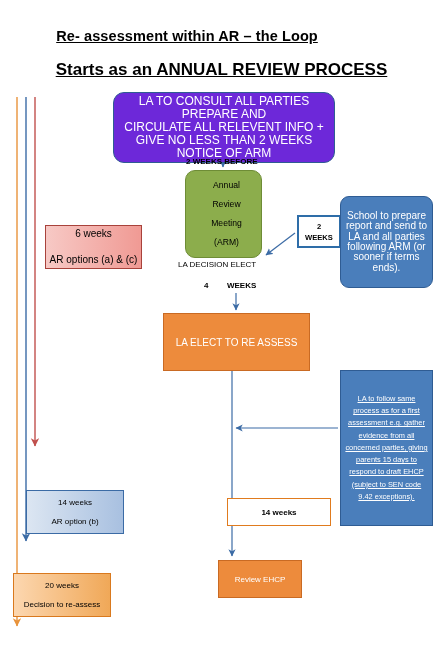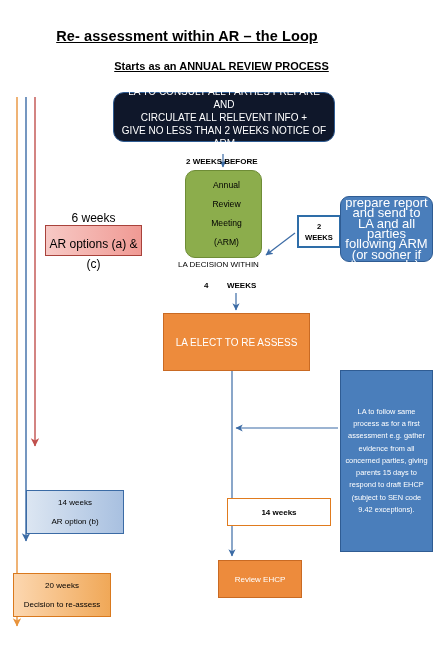--- a/index.html
+++ b/index.html
@@ -13,37 +13,37 @@
   #stage{position:absolute;left:0;top:0;width:443px;height:645px;}
 
   
   .title{
     position:absolute;text-align:center;
     font-weight:bold;color:#000;
     text-decoration:underline;
     white-space:nowrap;
   }
   #title-main{left:0;top:28px;width:374px;font-size:14.5px;letter-spacing:0.1px;}
-  #title-sub{left:0;top:60px;width:443px;font-size:11px;}
+  #title-sub{left:0;top:60px;width:443px;font-size:17px;}
 
   
   .box{
     position:absolute;
     box-sizing:border-box;
     display:flex;flex-direction:column;
     align-items:center;justify-content:center;
     text-align:center;
   }
 
   
   #box-consult{
-    left:113px;top:92px;width:222px;height:50px;
-    background:#0f172a;border:1.3px solid #2F5C93;
+    left:113px;top:92px;width:222px;height:71px;
+    background:#6d28d9;border:1.3px solid #2F5C93;
     border-radius:11px;
-    color:#ffffff;font-size:10px;line-height:13px;
+    color:#ffffff;font-size:12px;line-height:13px;
     padding:3px 7px;
   }
   #box-consult .ln{display:block;}
   #box-consult .gap{height:5px;}
 
   
   #box-arm{
     left:185px;top:170px;width:77px;height:88px;
     background:#8CAD4C;border:1.3px solid #6E8C36;
     border-radius:10px;
@@ -52,41 +52,42 @@
 
   
   #box-2weeks{
     left:297px;top:215px;width:44px;height:33px;
     background:#ffffff;border:2px solid #2E6DA8;
     color:#000;font-size:7.6px;line-height:11px;font-weight:bold;
   }
 
   
   #box-school{
-    left:340px;top:196px;width:93px;height:66px;
+    left:340px;top:196px;width:93px;height:92px;
     background:#4A7EBB;border:1.3px solid #2F5C93;
     border-radius:9px;
-    color:#ffffff;font-size:13px;line-height:10.4px;
+    color:#ffffff;font-size:10px;line-height:10.4px;
     padding:2px 4px;
   }
 
   
   #box-lafollow{
-    left:340px;top:370px;width:93px;height:182px;
+    left:340px;top:370px;width:93px;height:156px;
     background:#4A7EBB;border:1.6px solid #2F5C93;
     color:#ffffff;font-size:7.4px;line-height:12.2px;
     padding:2px 4px;
+    text-decoration:underline;
   }
 
   
   #box-6weeks{
-    left:45px;top:225px;width:97px;height:31px;
+    left:45px;top:225px;width:97px;height:44px;
     background:linear-gradient(to right,#F7C9C5,#F09A94);
     border:1.2px solid #A8423B;
-    color:#000;font-size:12px;line-height:20px;gap:6px;
+    color:#000;font-size:10px;line-height:20px;gap:6px;
   }
 
   
   #box-laelect{
     left:163px;top:313px;width:147px;height:58px;
     background:#ED8B3C;border:1.6px solid #C96A23;
     color:#ffffff;font-size:10px;
   }
 
   
@@ -177,21 +178,21 @@
 
   <div class="lbl" id="lbl-2weeksbefore">2 WEEKS BEFORE</div>
 
   <div class="box" id="box-arm">
     <span>Annual</span>
     <span>Review</span>
     <span>Meeting</span>
     <span>(ARM)</span>
   </div>
 
-  <div class="lbl" id="lbl-ladecision">LA DECISION WITHIN</div>
+  <div class="lbl" id="lbl-ladecision">LA DECISION ELECT</div>
 
   <div class="lbl" id="lbl-4weeks">
     <span>4</span>
     <span class="sp"></span>
     <span>WEEKS</span>
   </div>
 
   <div class="box" id="box-2weeks">
     <span>2</span>
     <span>WEEKS</span>

